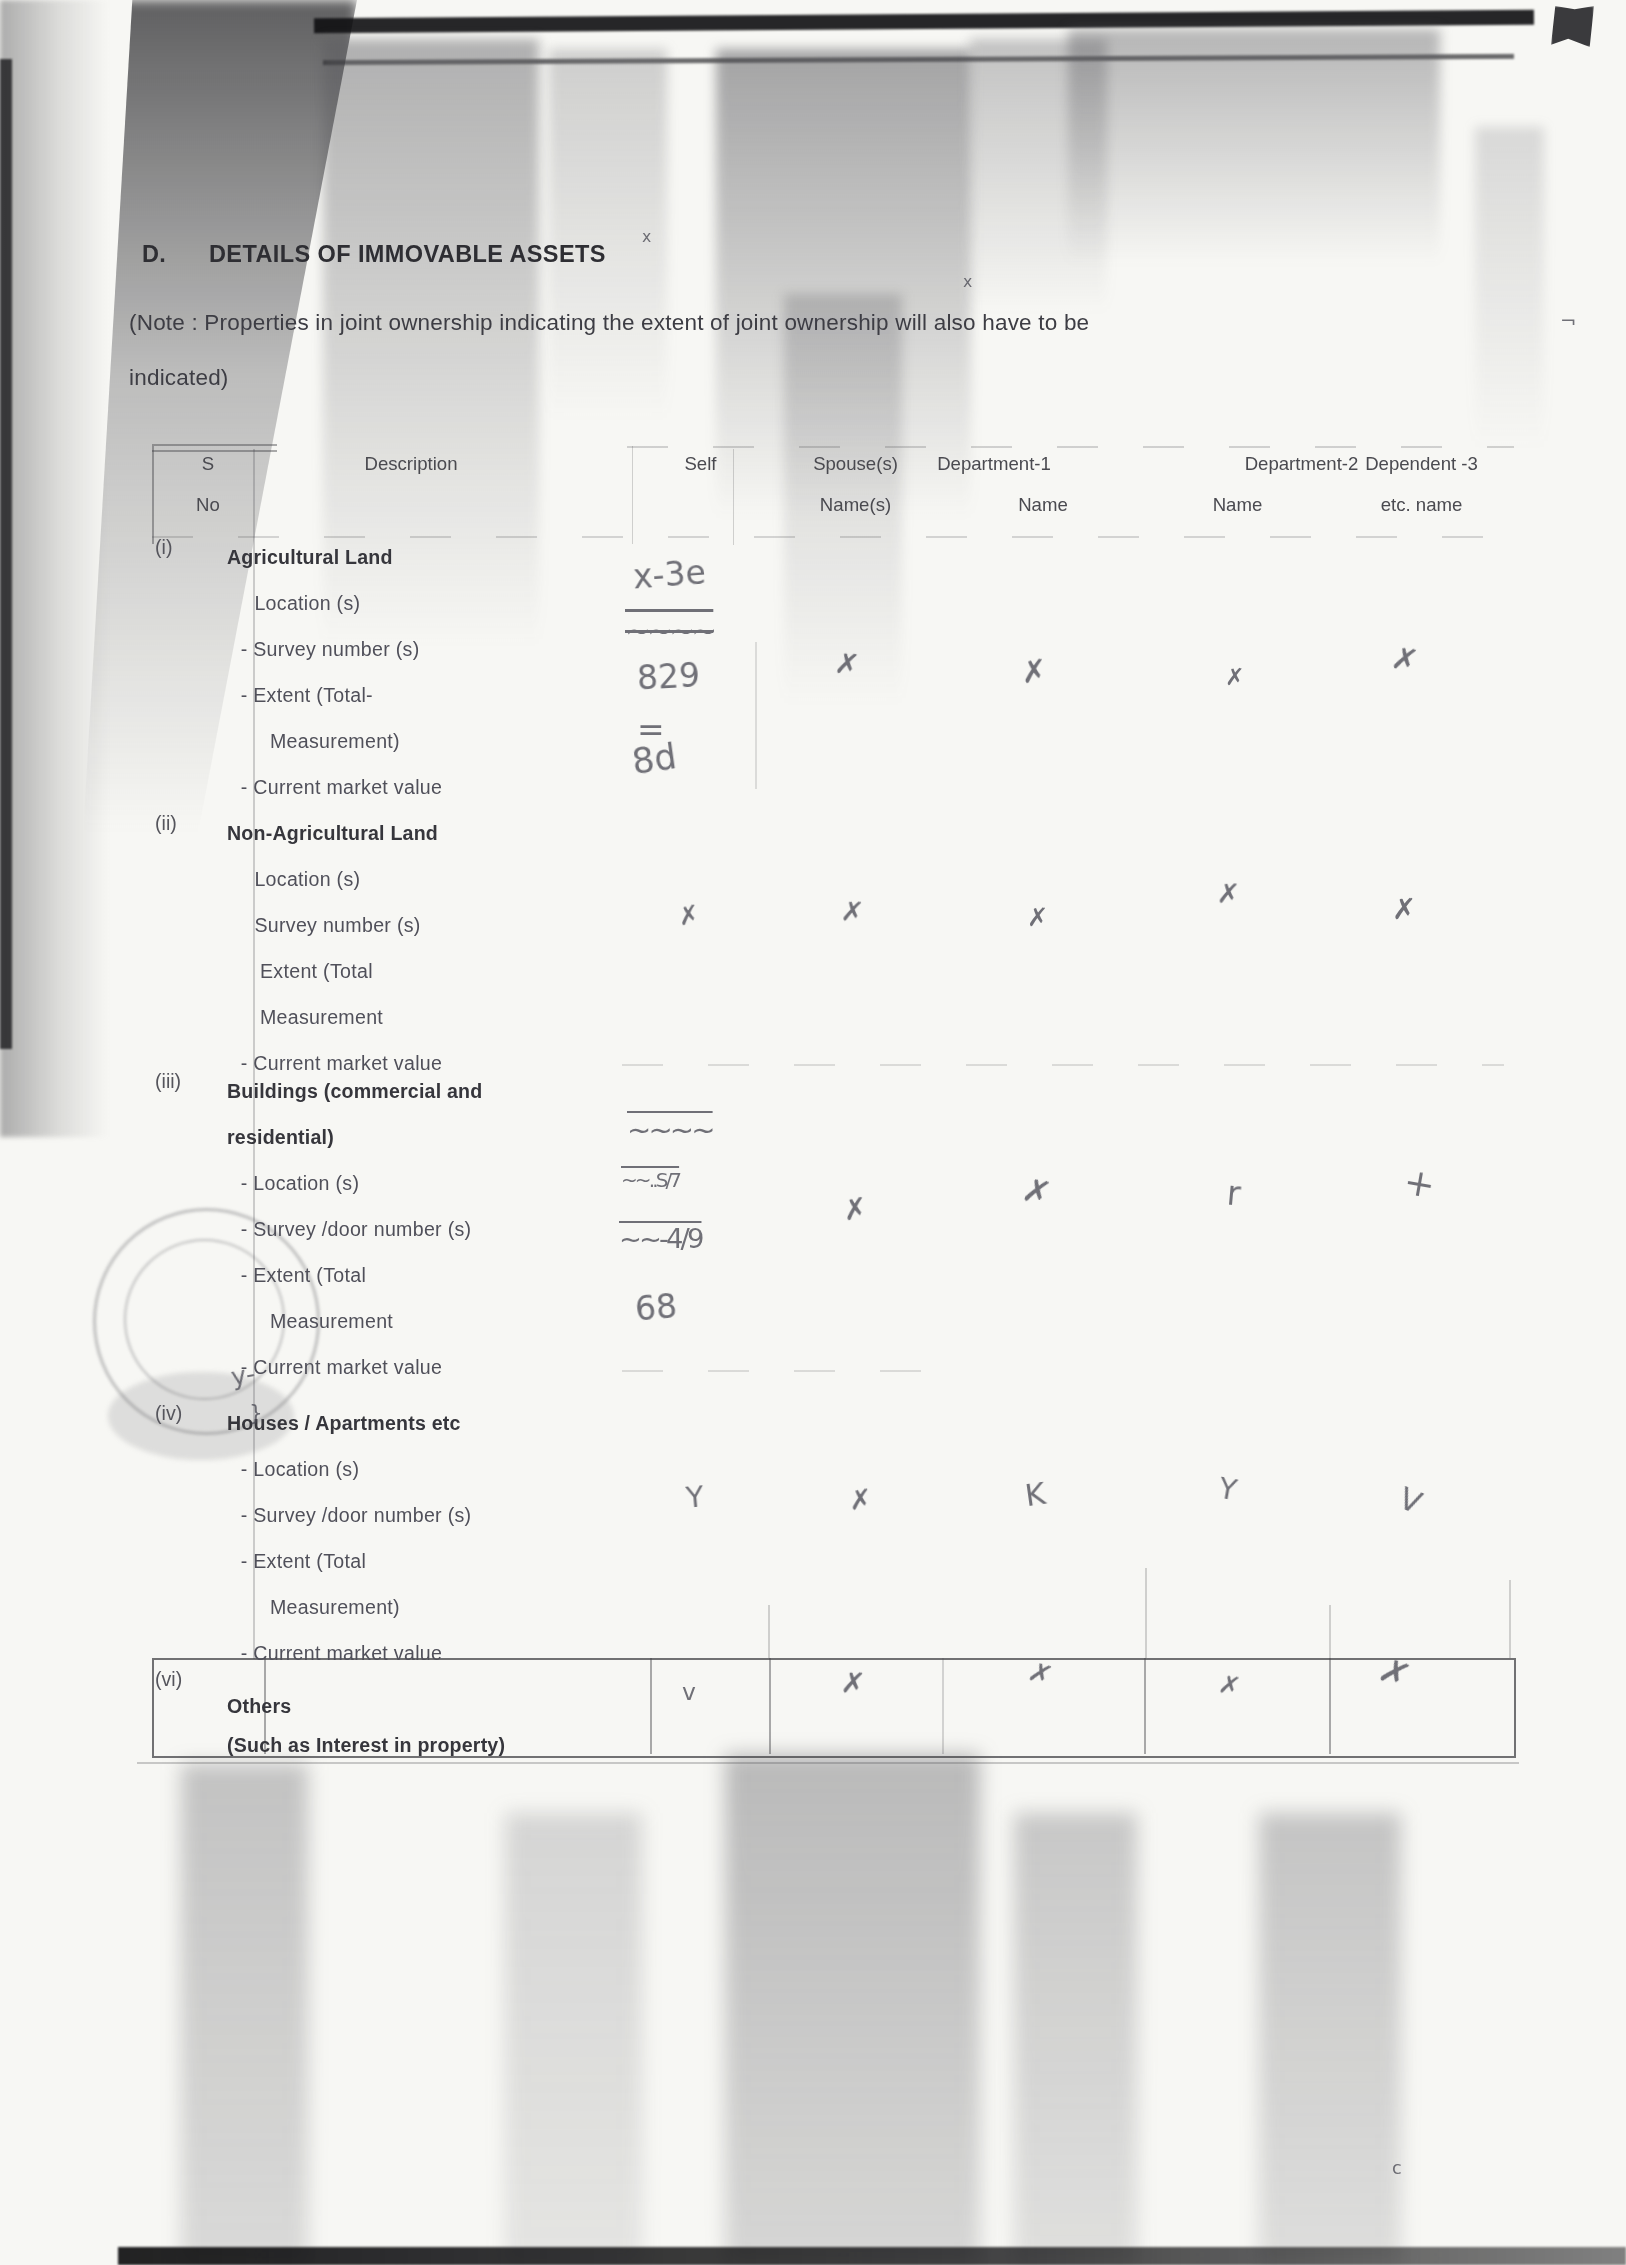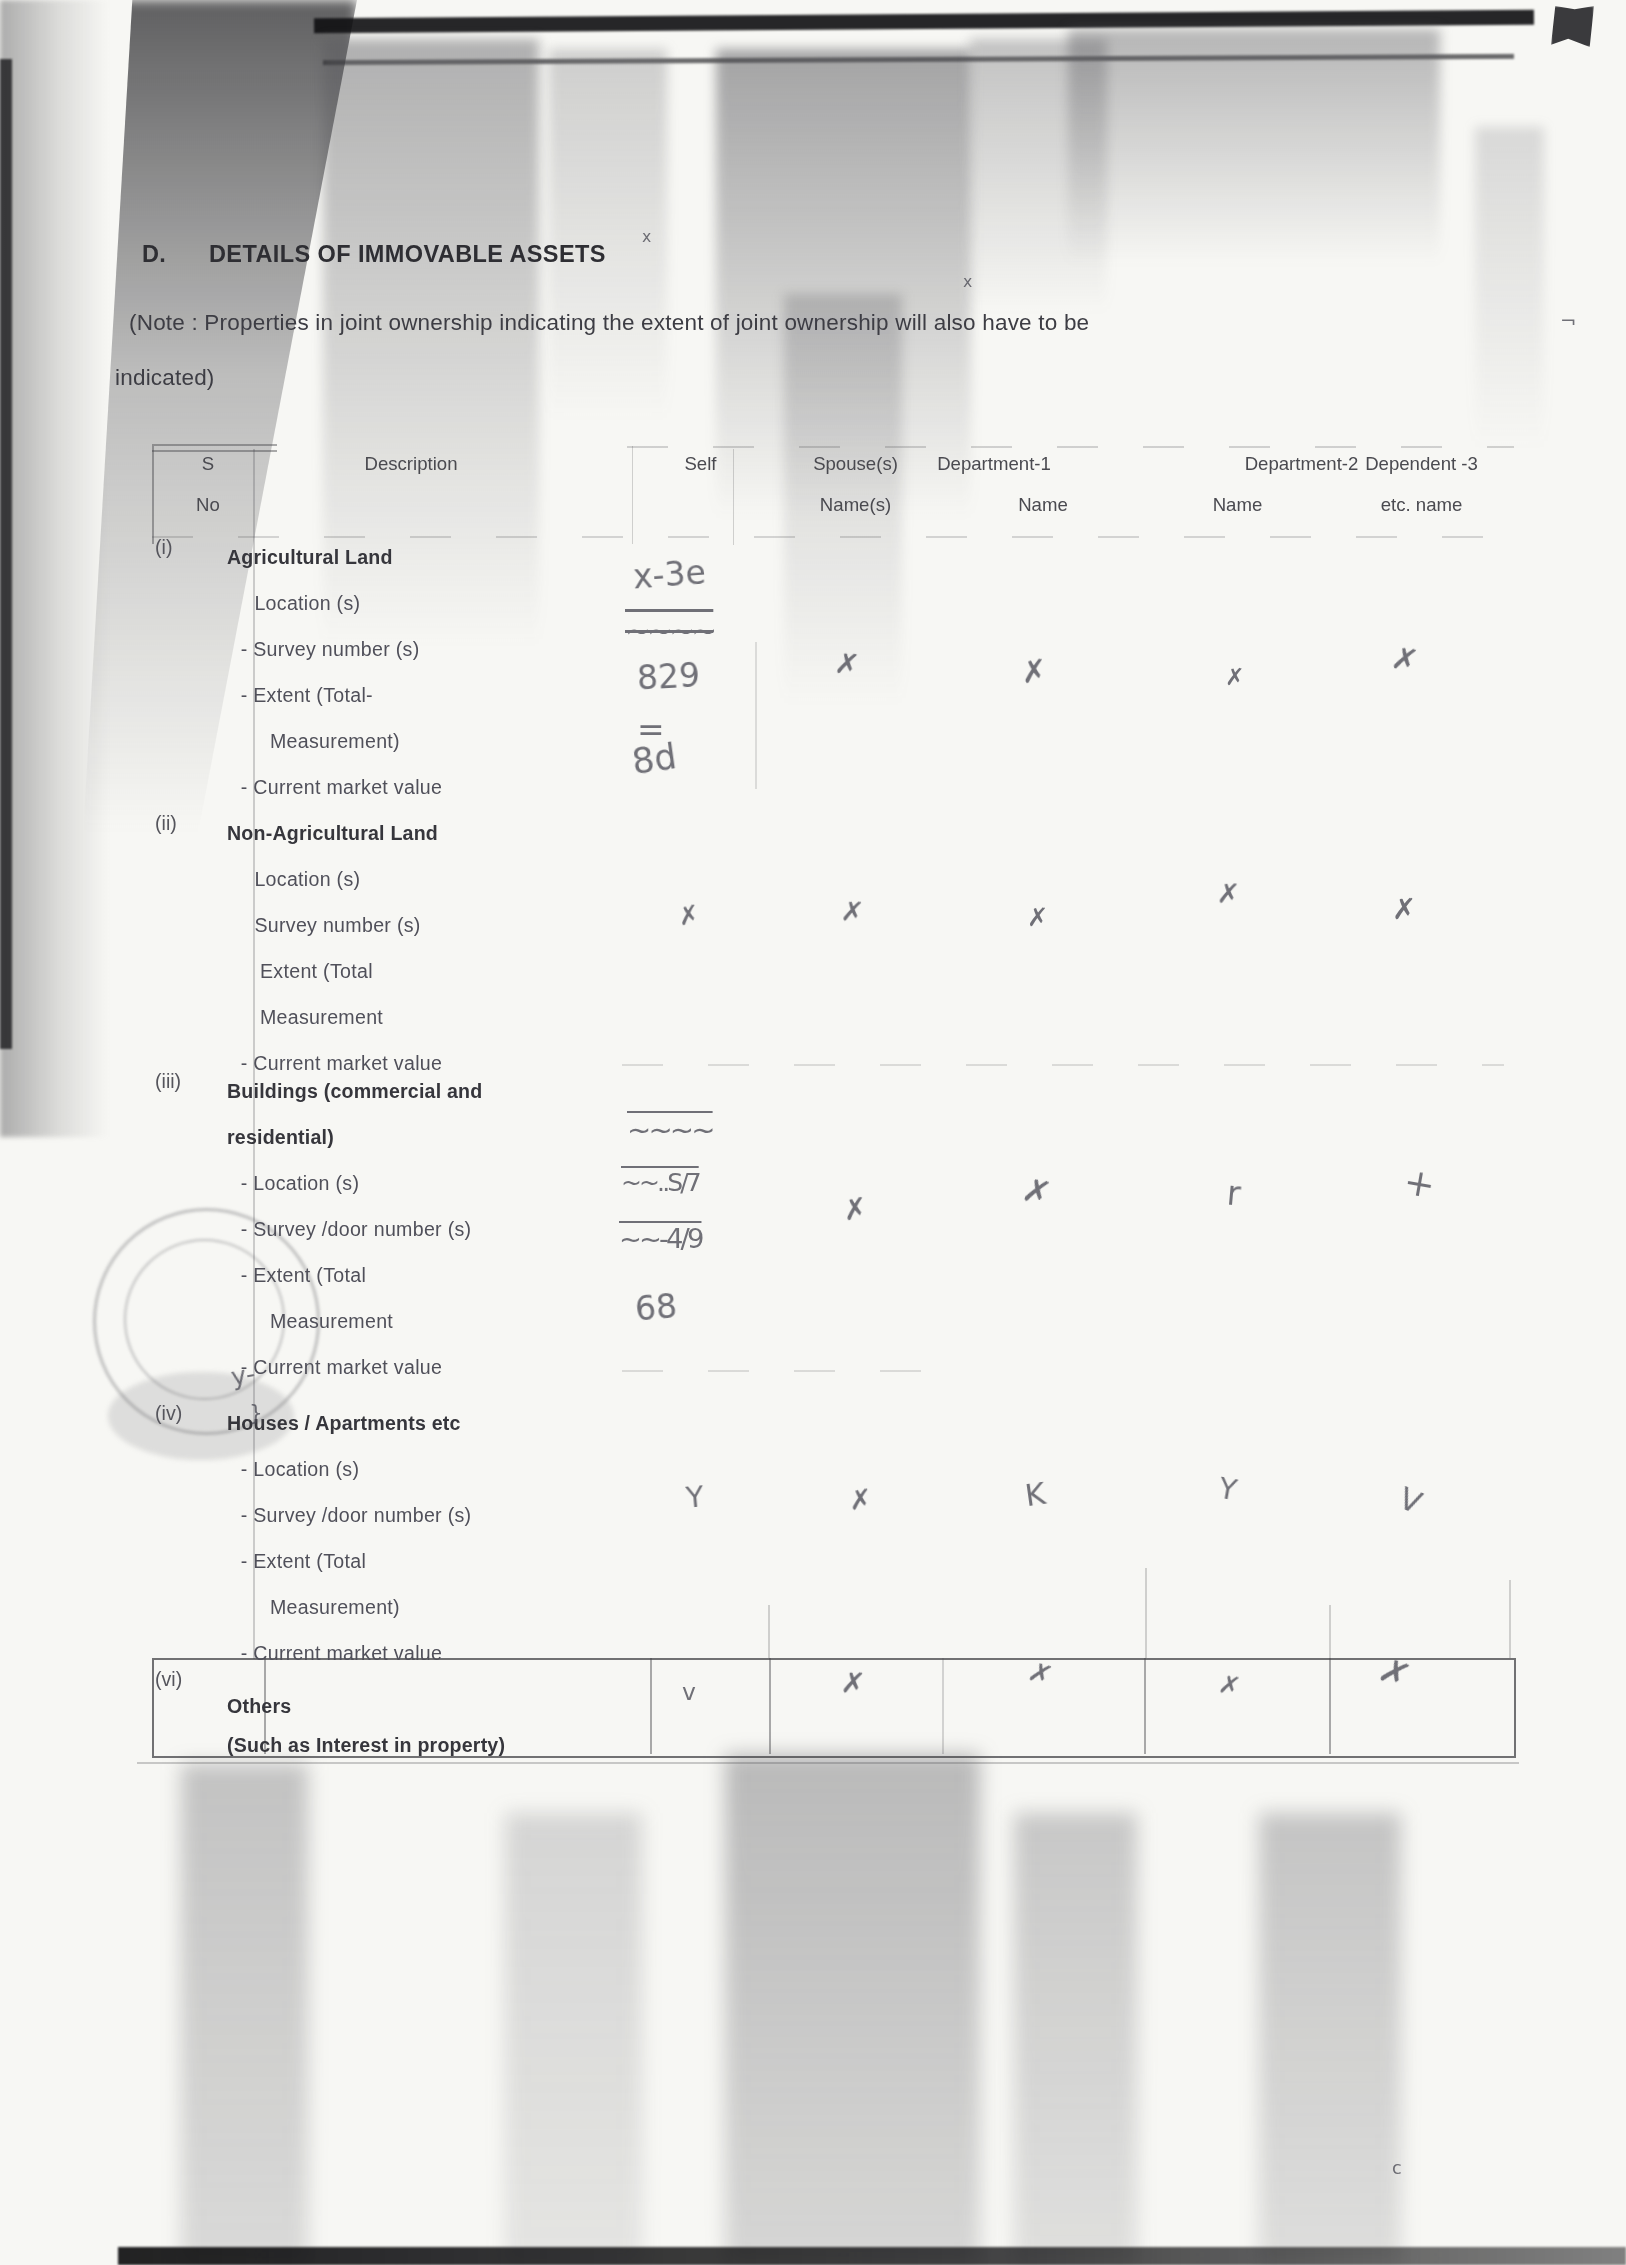--- a/index.html
+++ b/index.html
@@ -60,21 +60,21 @@
   <div class="stamp-ring" style="left:93px;top:1208px;width:221px;height:221px;"></div>
   <div class="stamp-ring" style="left:124px;top:1239px;width:157px;height:157px;border-width:2px;"></div>
   <div class="art blur3" style="left:108px;top:1372px;width:186px;height:88px;background:rgba(120,120,125,.2);border-radius:50%;"></div>
 
   <div class="content">
 
     <span class="t-title" style="left:142px;top:241px;">D.</span>
     <span class="t-title" style="left:209px;top:241px;">DETAILS OF IMMOVABLE ASSETS</span>
 
     <span class="t-note" style="left:129px;top:310px;">(Note : Properties in joint ownership indicating the extent of joint ownership will also have to be</span>
-    <span class="t-note" style="left:115px;top:365px;">indicated)</span>
+    <span class="t-note" style="left:129px;top:365px;">indicated)</span>
 
     <span class="hdr" style="left:152px;top:443px;width:112px;">S</span>
     <span class="hdr" style="left:152px;top:484px;width:112px;">No</span>
     <span class="hdr" style="left:264px;top:443px;width:294px;">Description</span>
     <span class="hdr" style="left:632px;top:443px;width:137px;">Self</span>
     <span class="hdr" style="left:769px;top:443px;width:173px;">Spouse(s)</span>
     <span class="hdr" style="left:769px;top:484px;width:173px;">Name(s)</span>
     <span class="hdr" style="left:893px;top:443px;width:202px;">Department-1</span>
     <span class="hdr" style="left:942px;top:484px;width:202px;">Name</span>
     <span class="hdr" style="left:1208px;top:443px;width:187px;">Department-2</span>
@@ -175,21 +175,21 @@
       <span class="hw" style="left: 835px; top: 647px; font-size: 29px; transform: rotate(8deg);">✗</span>
       <span class="hw" style="left: 1021px; top: 653px; font-size: 31px; transform: rotate(-6deg);">✗</span>
       <span class="hw" style="left: 1225px; top: 663px; font-size: 23.5px;">✗</span>
       <span class="hw" style="left: 1392px; top: 641px; font-size: 31px; transform: rotate(12deg);">✗</span>
       <span class="hw" style="left: 678px; top: 900px; font-size: 25.5px; transform: rotate(-10deg);">✗</span>
       <span class="hw" style="left: 841px; top: 896px; font-size: 27.4px; transform: rotate(5deg);">✗</span>
       <span class="hw" style="left: 1027px; top: 902px; font-size: 25.5px;">✗</span>
       <span class="hw" style="left: 1217px; top: 878px; font-size: 27.4px; transform: rotate(3deg);">✗</span>
       <span class="hw" style="left: 1392px; top: 892px; font-size: 29px;">✗</span>
       <span class="hw ovl" style="left: 627px; top: 1113px; font-size: 29px;">~~~~</span>
-      <span class="hw ovl" style="left: 621px; top: 1168px; font-size: 25px;">~~..S/7</span>
+      <span class="hw ovl" style="left: 621px; top: 1168px; font-size: 20px;">~~..S/7</span>
       <span class="hw ovl" style="left: 619px; top: 1223px; font-size: 27.4px;">~~-4/9</span>
       <span class="hw" style="left: 635px; top: 1288px; font-size: 33px; transform: rotate(-5deg);">68</span>
       <span class="hw" style="left: 843px; top: 1192px; font-size: 29px; transform: rotate(-8deg);">✗</span>
       <span class="hw" style="left: 1023px; top: 1172px; font-size: 33px; transform: rotate(15deg);">✗</span>
       <span class="hw" style="left: 1227px; top: 1174px; font-size: 33px; transform: rotate(5deg);">r</span>
       <span class="hw" style="left: 1404px; top: 1162px; font-size: 37px; transform: rotate(10deg);">+</span>
       <span class="hw" style="left: 686px; top: 1480px; font-size: 29px; transform: rotate(-5deg);">Y</span>
       <span class="hw" style="left: 849px; top: 1484px; font-size: 27.4px; transform: rotate(-5deg);">✗</span>
       <span class="hw" style="left: 1025px; top: 1476px; font-size: 31px; transform: rotate(-8deg);">K</span>
       <span class="hw" style="left: 1219px; top: 1472px; font-size: 29px; transform: rotate(10deg);">Y</span>

